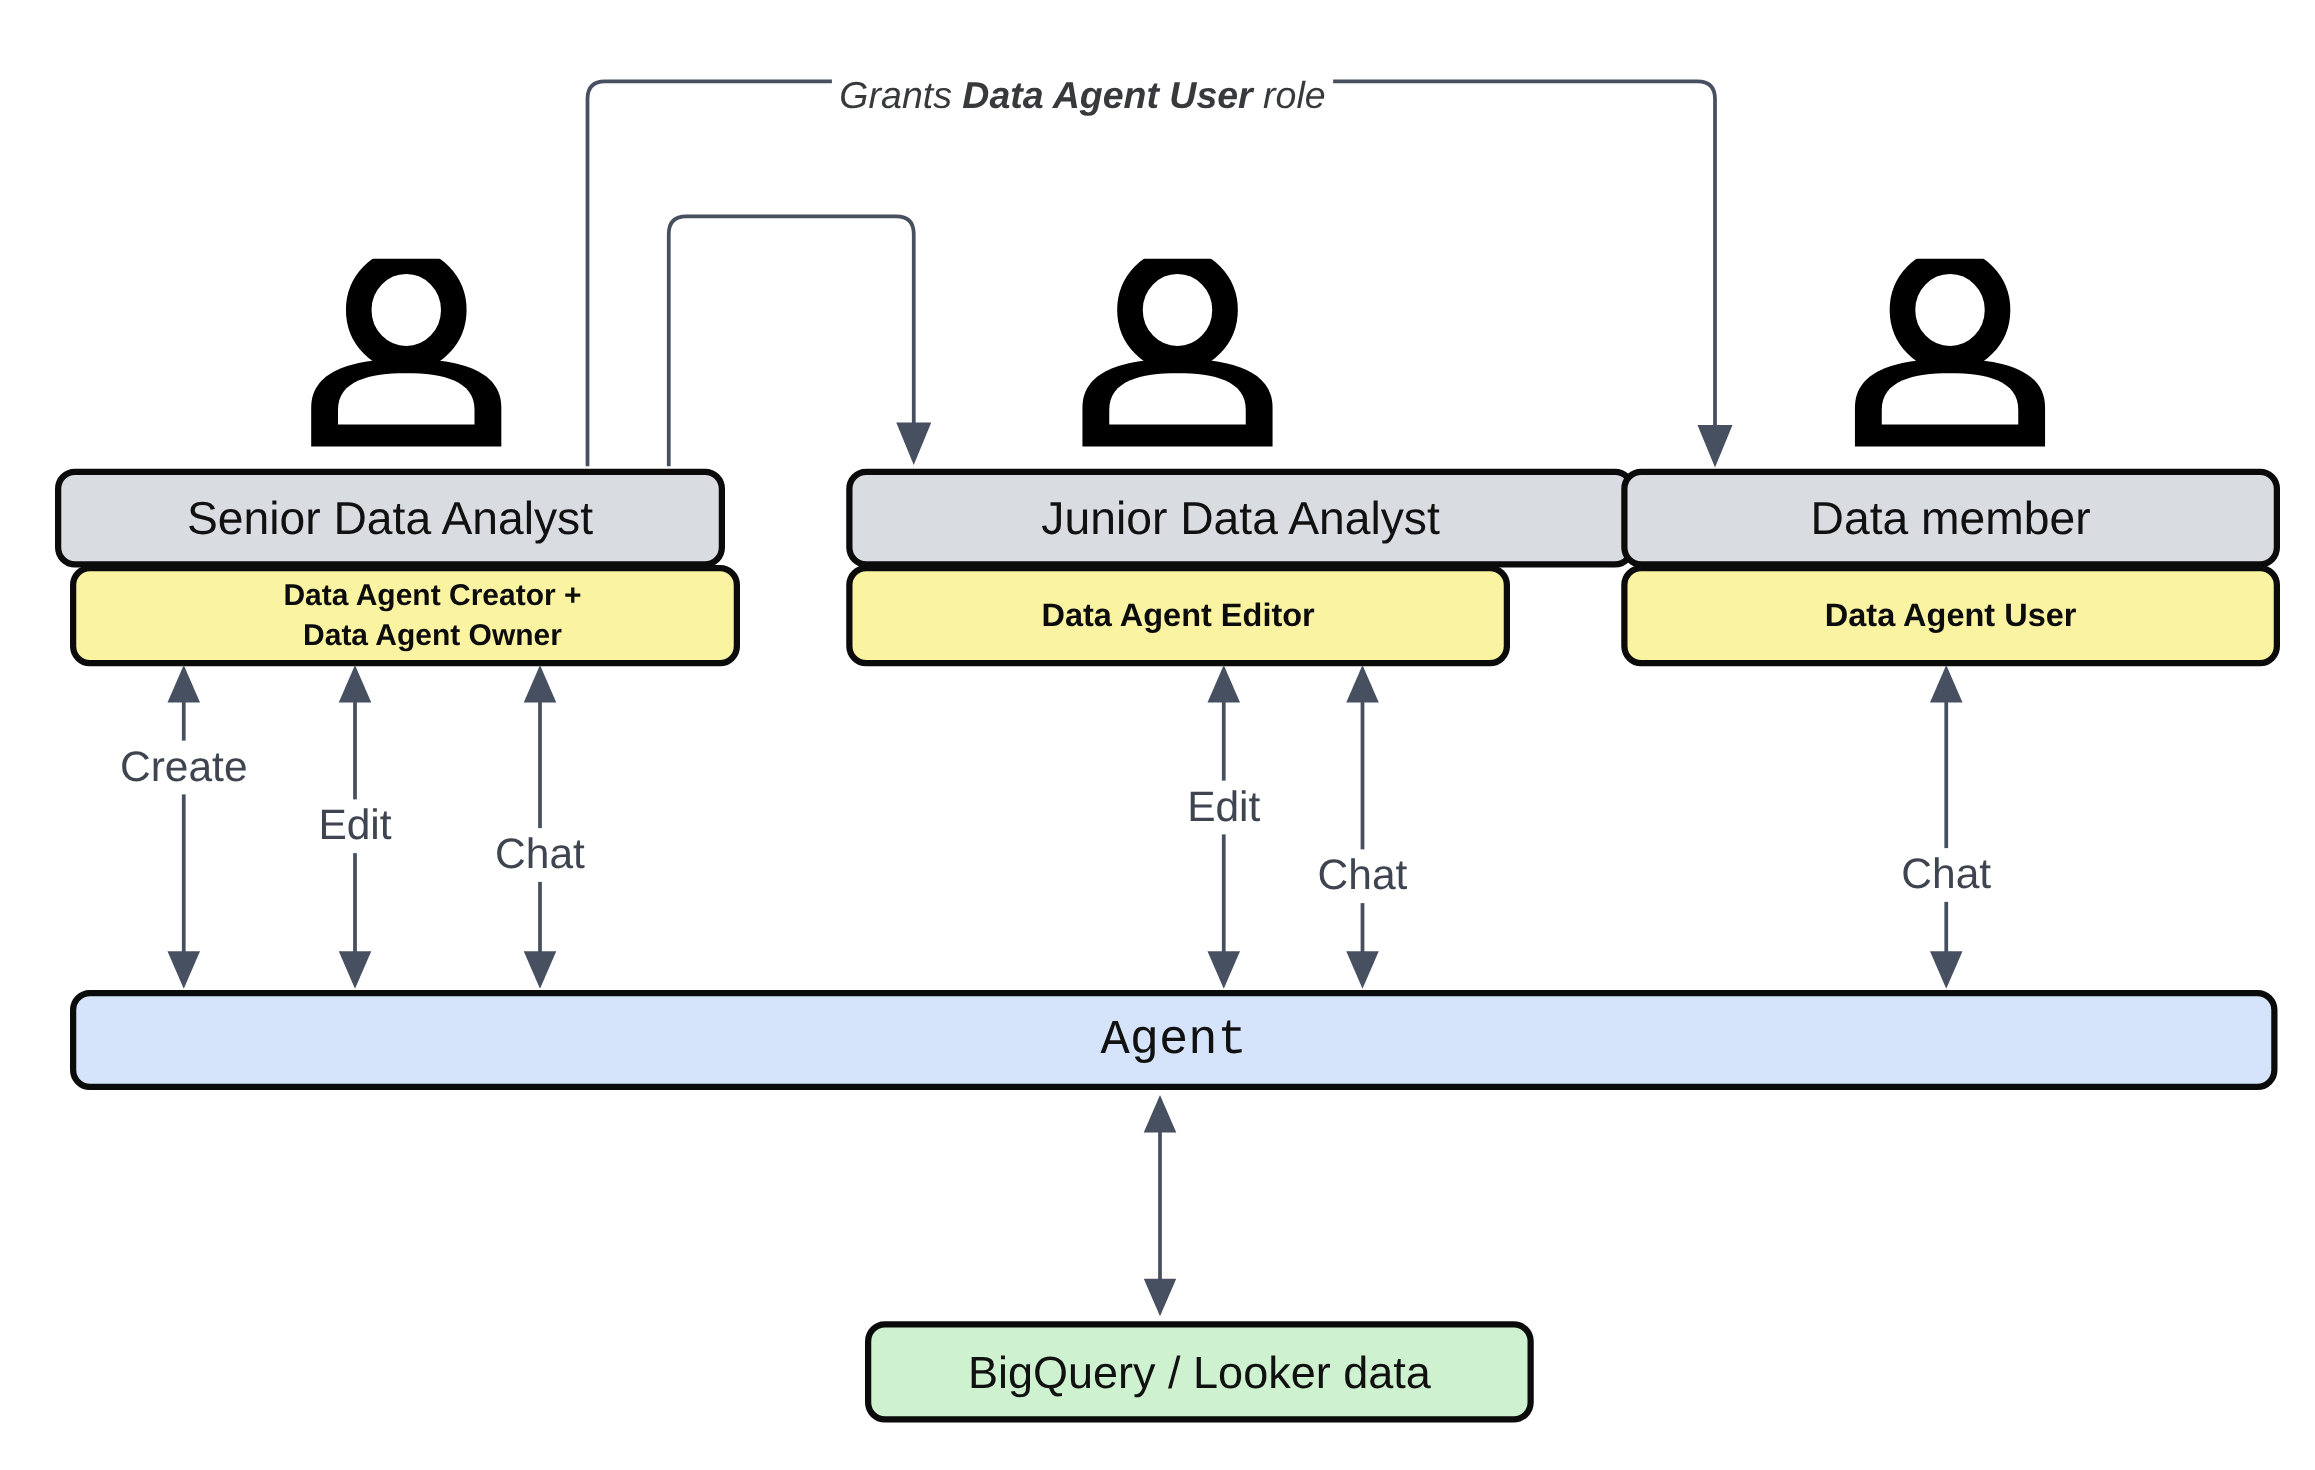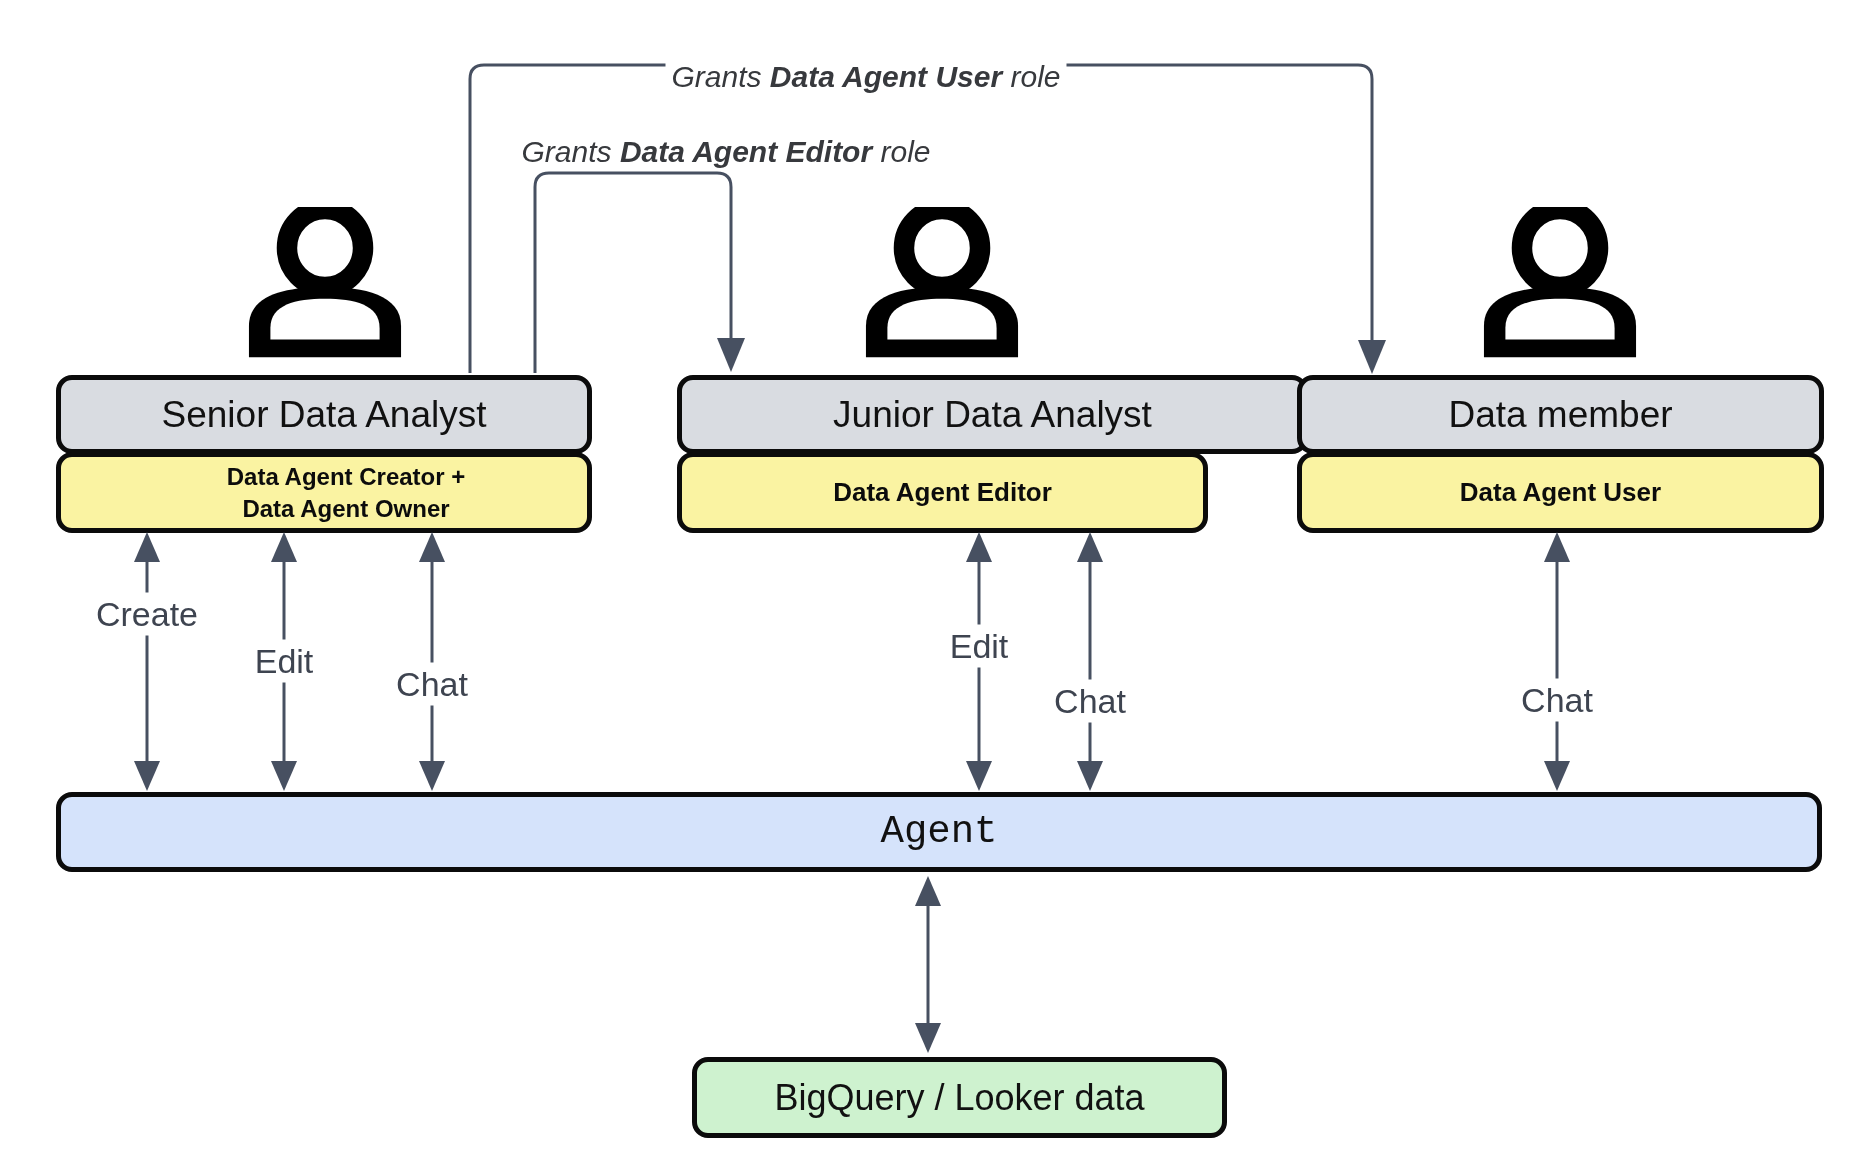--- a/index.html
+++ b/index.html
@@ -75,21 +75,21 @@
   <svg class="person-svg" style="left:247px;top:207px" width="156" height="156" viewBox="0 0 160 156">
       <use href="#person-glyph"></use>
     </svg>
   <svg class="person-svg" style="left:864px;top:207px" width="156" height="156" viewBox="0 0 160 156">
       <use href="#person-glyph"></use>
     </svg>
   <svg class="person-svg" style="left:1482px;top:207px" width="156" height="156" viewBox="0 0 160 156">
       <use href="#person-glyph"></use>
     </svg>
 
-  <div class="box name-box" style="left:56px;top:375px;width:536px;height:79px;">
+  <div class="box name-box" style="left:44px;top:375px;width:536px;height:79px;">
       <span>Senior Data Analyst</span>
     </div>
   <div class="box name-box" style="left:677px;top:375px;width:631px;height:79px;">
       <span>Junior Data Analyst</span>
     </div>
   <div class="box name-box" style="left:1297px;top:375px;width:527px;height:79px;">
       <span>Data member</span>
     </div>
 
   <div class="box role-box two-line" style="left:56px;top:452px;width:536px;height:81px;"><span>Data Agent Creator +
@@ -155,23 +155,20 @@
         <line x1="928" y1="902" x2="928" y2="1028" stroke-width="3"></line>
         <polygon points="915,906 941,906 928,876" stroke="none"></polygon>
         <polygon points="915,1023 941,1023 928,1053" stroke="none"></polygon>
       </g>
     </g>
   </svg>
 
   <div class="grant-label" style="left:866px;top:42px;margin-top:35px;">
     <span>Grants </span><span class="b">Data Agent User</span><span> role</span>
   </div>
-  <div class="grant-label" style="left:726px;top:152px;">
-    <span>Grants </span><span class="b">Data Agent Editor</span><span> role</span>
-  </div>
 
   <div class="action-label" style="left:147px;top:614px;">Create</div>
   <div class="action-label" style="left:284px;top:661px;">Edit</div>
   <div class="action-label" style="left:432px;top:684px;">Chat</div>
   <div class="action-label" style="left:979px;top:646px;">Edit</div>
   <div class="action-label" style="left:1090px;top:701px;">Chat</div>
   <div class="action-label" style="left:1557px;top:700px;">Chat</div>
 
 </div>
 

